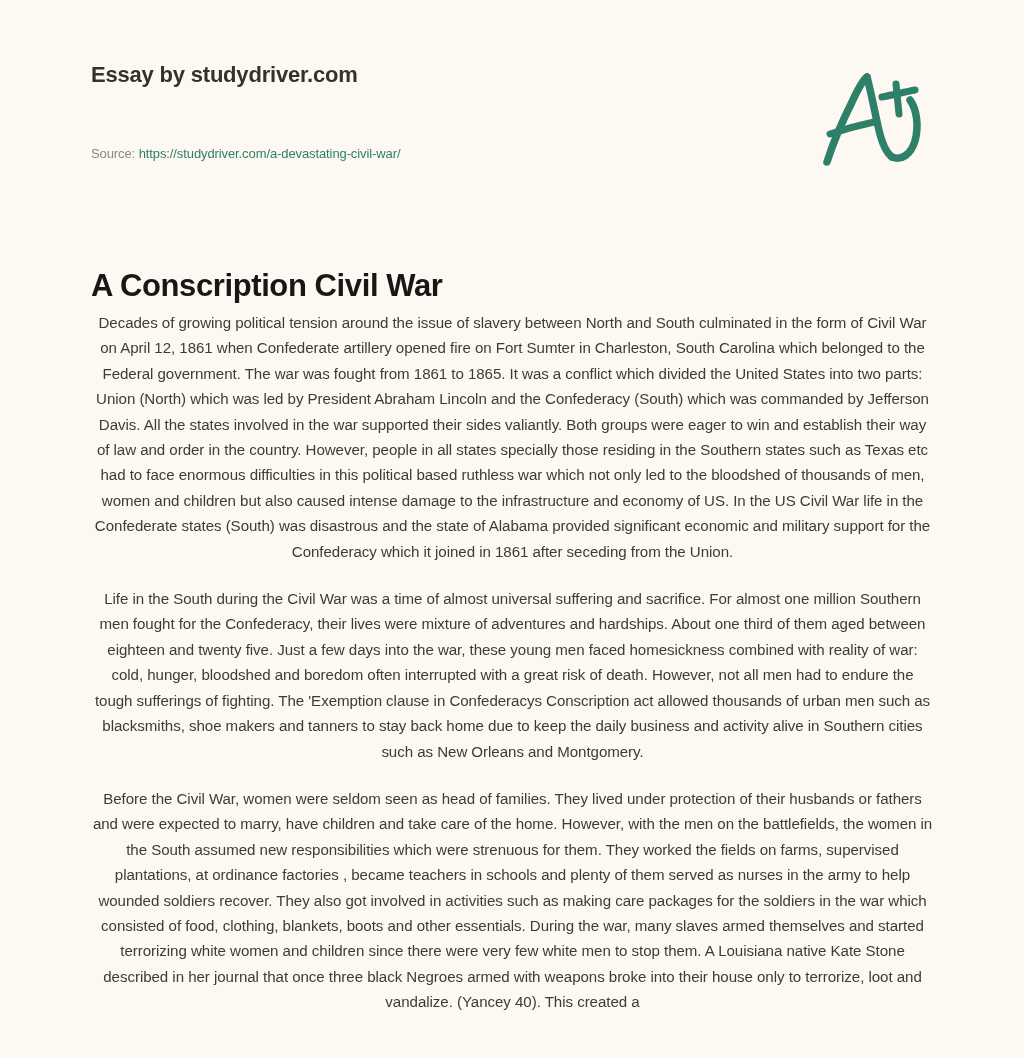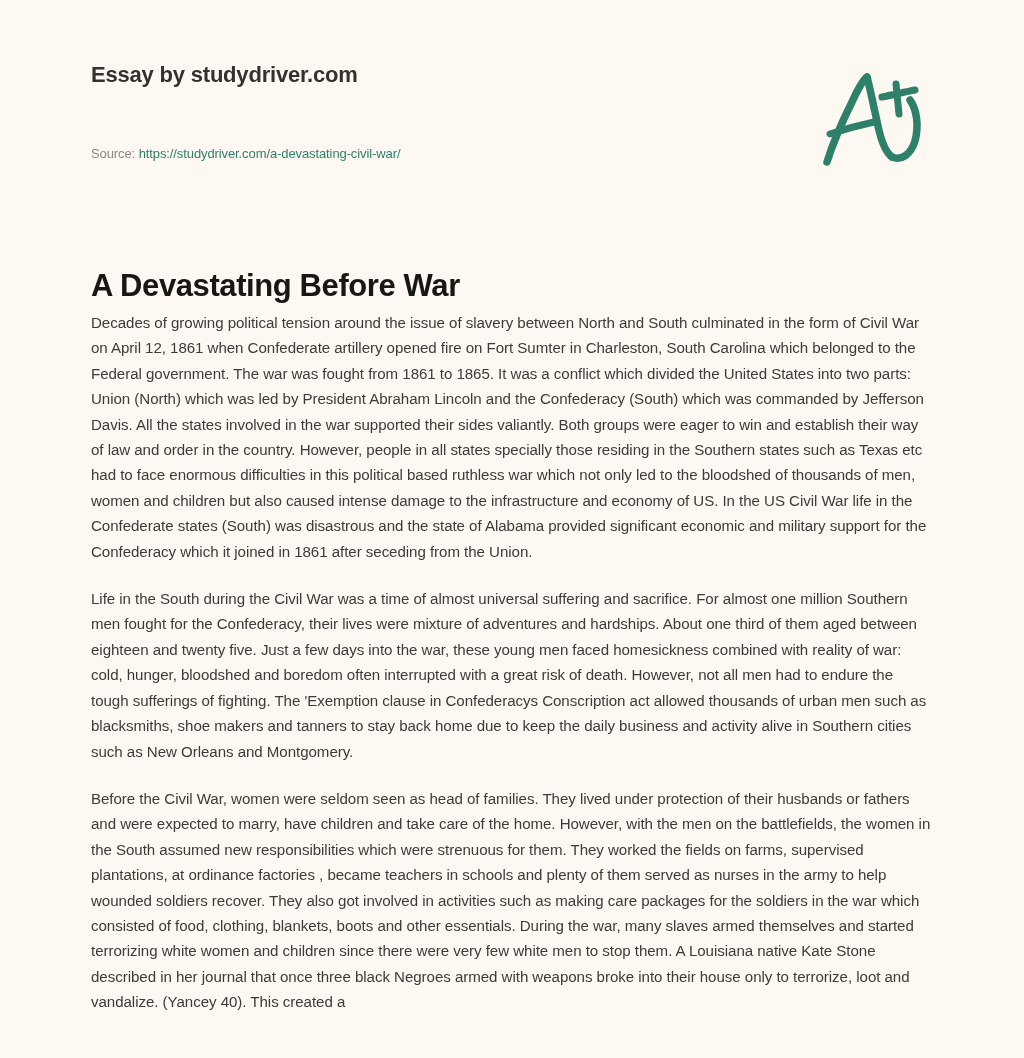--- a/index.html
+++ b/index.html
@@ -91,21 +91,21 @@
     position: absolute;
     left: 91px;
     top: 310px;
     width: 843px;
   }
   .body-copy p {
     margin: 0 0 22px 0;
     font-size: 15.1px;
     line-height: 25.4px;
     color: #3f3a37;
-    text-align: left;
+    text-align: center;
     letter-spacing: -0.05px;
   }
   .body-copy p:last-child {
     margin-bottom: 8px;
   }
 </style>
 </head>
 <body>
 
 <div class="page">
@@ -132,21 +132,21 @@
           <path d="M80 91 C 90 95, 99 88, 103 75 C 107 60, 105 44, 98 34" stroke-width="7.5"></path>
 
           <path d="M84 18 C 85 28, 86 38, 87 48" stroke-width="7"></path>
 
           <path d="M70 31 C 80 29, 93 26, 103 24" stroke-width="7"></path>
         </g>
       </svg>
     </div>
   </div>
 
-  <h1 class="essay-title">A Devastating Before War</h1>
+  <h1 class="essay-title">A Conscription Civil War</h1>
 
   <div class="body-copy">
     <p>Decades of growing political tension around the issue of slavery between North and South culminated in the form of Civil War on April 12, 1861 when Confederate artillery opened fire on Fort Sumter in Charleston, South Carolina which belonged to the Federal government. The war was fought from 1861 to 1865. It was a conflict which divided the United States into two parts: Union (North) which was led by President Abraham Lincoln and the Confederacy (South) which was commanded by Jefferson Davis. All the states involved in the war supported their sides valiantly. Both groups were eager to win and establish their way of law and order in the country. However, people in all states specially those residing in the Southern states such as Texas etc had to face enormous difficulties in this political based ruthless war which not only led to the bloodshed of thousands of men, women and children but also caused intense damage to the infrastructure and economy of US. In the US Civil War life in the Confederate states (South) was disastrous and the state of Alabama provided significant economic and military support for the Confederacy which it joined in 1861 after seceding from the Union.</p>
     <p>Life in the South during the Civil War was a time of almost universal suffering and sacrifice. For almost one million Southern men fought for the Confederacy, their lives were mixture of adventures and hardships. About one third of them aged between eighteen and twenty five. Just a few days into the war, these young men faced homesickness combined with reality of war: cold, hunger, bloodshed and boredom often interrupted with a great risk of death. However, not all men had to endure the tough sufferings of fighting. The 'Exemption clause in Confederacys Conscription act allowed thousands of urban men such as blacksmiths, shoe makers and tanners to stay back home due to keep the daily business and activity alive in Southern cities such as New Orleans and Montgomery.</p>
     <p>Before the Civil War, women were seldom seen as head of families. They lived under protection of their husbands or fathers and were expected to marry, have children and take care of the home. However, with the men on the battlefields, the women in the South assumed new responsibilities which were strenuous for them. They worked the fields on farms, supervised plantations, at ordinance factories , became teachers in schools and plenty of them served as nurses in the army to help wounded soldiers recover. They also got involved in activities such as making care packages for the soldiers in the war which consisted of food, clothing, blankets, boots and other essentials. During the war, many slaves armed themselves and started terrorizing white women and children since there were very few white men to stop them. A Louisiana native Kate Stone described in her journal that once three black Negroes armed with weapons broke into their house only to terrorize, loot and vandalize. (Yancey 40). This created a</p>
   </div>
 
 </div>
 
 </body></html>

